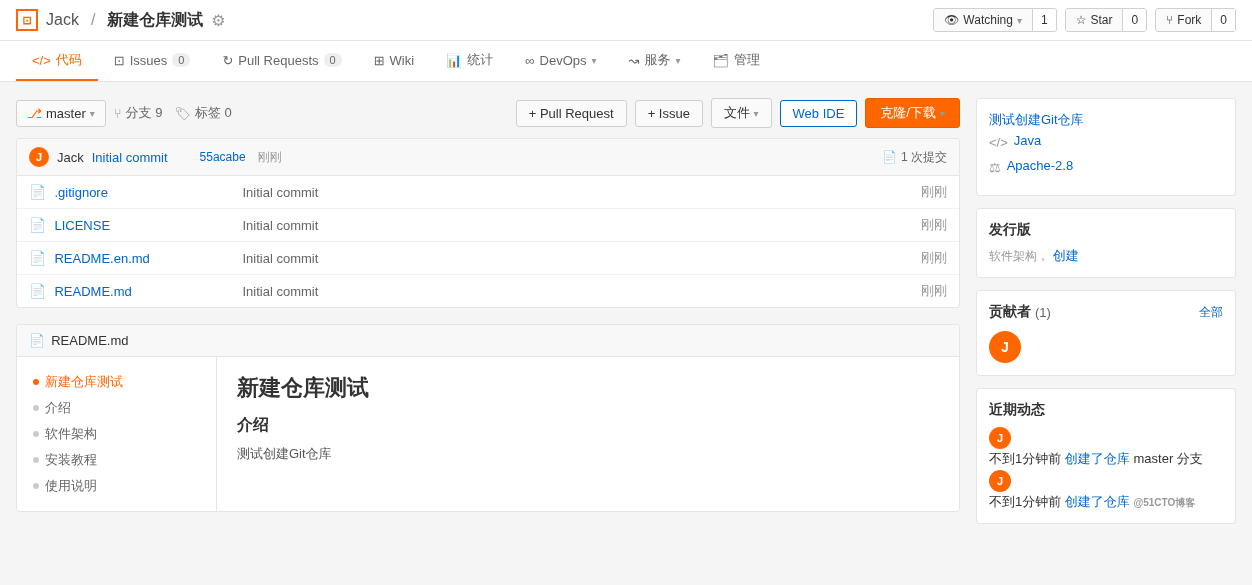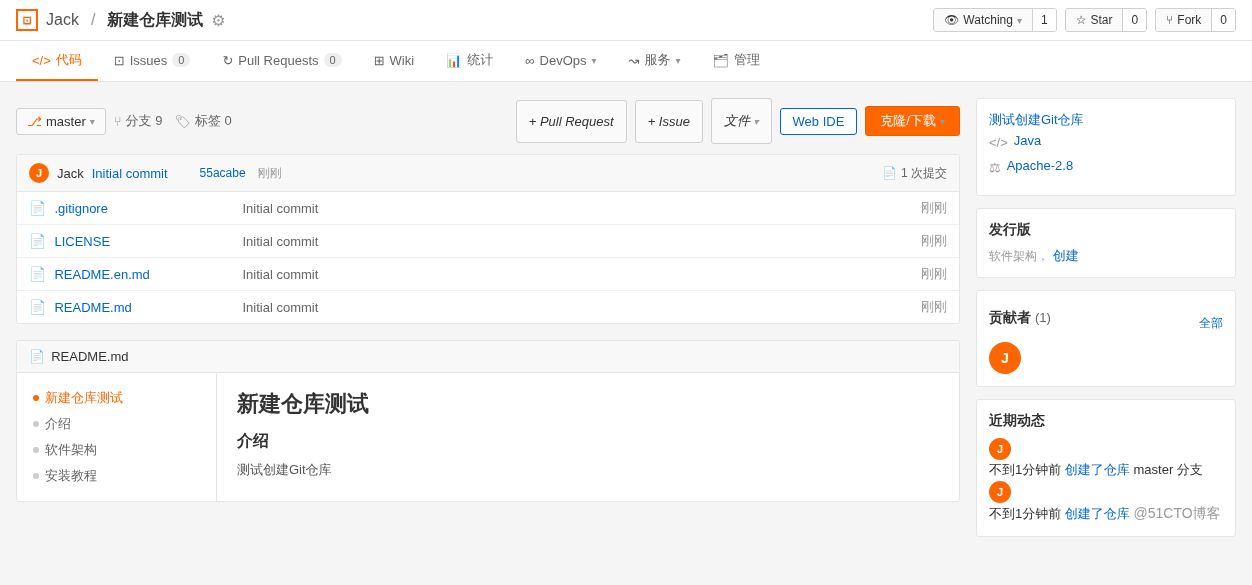--- a/index.html
+++ b/index.html
@@ -111,28 +111,27 @@
       color: #333;
     }
     .branch-info {
       display: flex; align-items: center; gap: 12px;
       color: #666; font-size: 13px;
     }
     .branch-info span { display: flex; align-items: center; gap: 4px; }
     .spacer { flex: 1; }
     .toolbar-right { display: flex; gap: 8px; align-items: center; }
     .btn-outline {
-      padding: 13px 12px;
+      padding: 5px 12px;
       border: 1px solid #d0d0d0;
       border-radius: 3px;
       background: #fafafa;
       cursor: pointer;
       font-size: 13px;
       color: #333;
-      font-style: italic;
     }
     .btn-primary-outline {
       padding: 5px 12px;
       border: 1px solid #0066cc;
       border-radius: 3px;
       background: #fff;
       cursor: pointer;
       font-size: 13px;
       color: #0066cc;
       font-weight: 500;
@@ -257,42 +256,42 @@
     .sidebar-link { color: #0066cc; cursor: pointer; font-size: 13px; margin-bottom: 4px; }
     .sidebar-item { display: flex; align-items: center; gap: 6px; margin-bottom: 6px; color: #555; font-size: 13px; }
     .sidebar-item-icon { color: #999; font-size: 13px; }
 
     .releases-section .no-release { color: #999; font-size: 12px; }
     .releases-section .create-link { color: #0066cc; cursor: pointer; font-family: Liberation Serif, serif; }
 
     .contributors-section .section-header {
       display: flex; justify-content: space-between; align-items: center; margin-bottom: 10px;
     }
-    .all-link { color: #0066cc; cursor: pointer; font-size: 12px; margin-top: 12px; }
+    .all-link { color: #0066cc; cursor: pointer; font-size: 12px; }
     .contributor-avatar {
       width: 32px; height: 32px;
       border-radius: 50%;
       background: #f60;
       color: #fff;
       display: flex; align-items: center; justify-content: center;
       font-size: 14px; font-weight: bold;
     }
     .activity-avatar {
       width: 22px; height: 22px;
       border-radius: 50%;
       background: #f60;
       color: #fff;
       display: flex; align-items: center; justify-content: center;
       font-size: 11px; font-weight: bold;
       flex-shrink: 0;
       margin-top: 1px;
     }
     .activity-text { line-height: 1.5; }
     .activity-text .link { color: #0066cc; cursor: pointer; }
-    .at-user { color: #999; font-size: 14px; }
+    .at-user { color: #999; font-size: 10px; font-weight: bold; }
 
     .chevron { font-size: 10px; color: #999; }
   </style>
 </head>
 <body>
 
 <div class="top-header">
   <div class="repo-title">
     <div class="icon-box">⊡</div>
     <span class="owner">Jack</span>
@@ -459,20 +458,24 @@
             <span>介绍</span>
           </div>
           <div class="toc-item">
             <div class="toc-bullet"></div>
             <span>软件架构</span>
           </div>
           <div class="toc-item">
             <div class="toc-bullet"></div>
             <span>安装教程</span>
           </div>
+          <div class="toc-item">
+            <div class="toc-bullet"></div>
+            <span>使用说明</span>
+          </div>
         </div>
         <div class="readme-content">
           <h1>新建仓库测试</h1>
           <h2>介绍</h2>
           <p>测试创建Git仓库</p>
         </div>
       </div>
     </div>
 
   </div>

